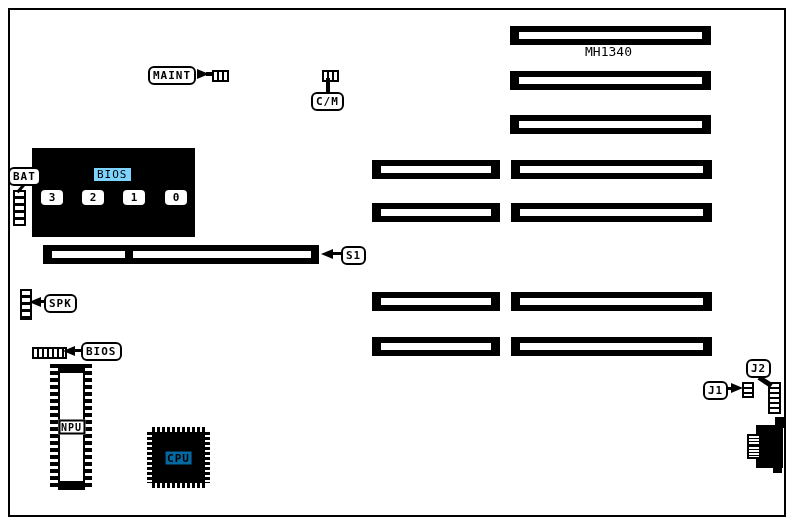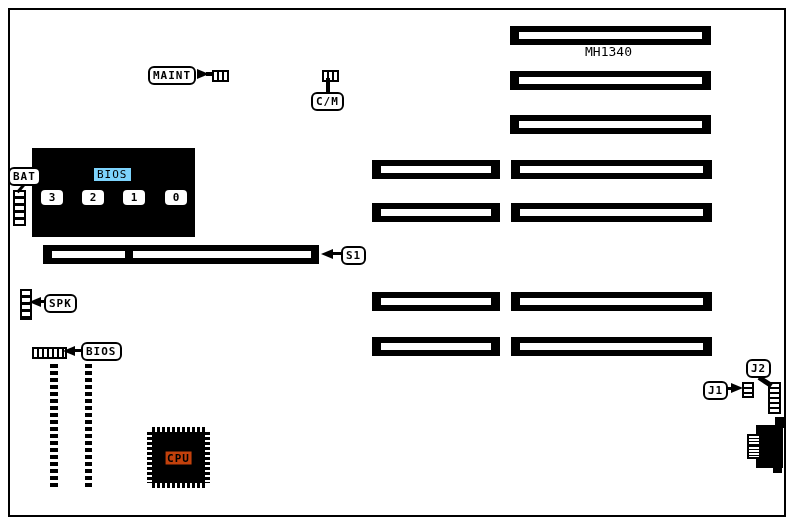--- a/index.html
+++ b/index.html
@@ -71,21 +71,21 @@
   .cpu .t-top { position:absolute; left:5px; right:5px; top:0; height:6px;
     background:repeating-linear-gradient(to right,#000 0 3px,transparent 3px 5px); }
   .cpu .t-bot { position:absolute; left:5px; right:5px; bottom:0; height:6px;
     background:repeating-linear-gradient(to right,#000 0 3px,transparent 3px 5px); }
   .cpu .t-left { position:absolute; top:5px; bottom:5px; left:0; width:6px;
     background:repeating-linear-gradient(to bottom,#000 0 3px,transparent 3px 5px); }
   .cpu .t-right { position:absolute; top:5px; bottom:5px; right:0; width:6px;
     background:repeating-linear-gradient(to bottom,#000 0 3px,transparent 3px 5px); }
   .cpu .body { position:absolute; left:5px; right:5px; top:5px; bottom:5px; background:#000; }
   .cpu-label { position:absolute; left:50%; top:50%; transform:translate(-50%,-50%);
-    background:#c2410c; font-weight:bold; font-size:11px; line-height:13px; padding:0 2px; letter-spacing:1px; }
+    background:#0369a1; font-weight:bold; font-size:11px; line-height:13px; padding:0 2px; letter-spacing:1px; }
   
   .kb-body { position:absolute; left:756px; top:425px; width:27px; height:43px; background:#000; z-index:2; }
   .kb-step-t { position:absolute; left:775px; top:417px; width:11px; height:11px; background:#000; z-index:2; }
   .kb-step-b { position:absolute; left:773px; top:468px; width:9px; height:5px; background:#000; z-index:2; }
   .kb-port { position:absolute; width:10px; border:2px solid #000;
     background:repeating-linear-gradient(to bottom,#fff 0 2px,#000 2px 3px); z-index:3; }
   .model-text { position:absolute; left:585px; top:46px; font-size:13px; line-height:12px;
     letter-spacing:0px; z-index:3; }
 </style>
 </head>
@@ -165,20 +165,25 @@
   <div class="bubble" style="left:44px; top:294px;">SPK</div>
 
   <div class="ladder-h" style="left:32px; top:347px; width:31px; height:8px;"></div>
   <div class="arrow-left" style="left:63px; top:346px;"></div>
   <div class="line" style="left:73px; top:349px; width:8px; height:3px;"></div>
   <div class="bubble" style="left:81px; top:342px;">BIOS</div>
 
   <div class="npu">
     <div class="teeth-l"></div>
     <div class="teeth-r"></div>
+    <div class="core">
+      <div class="bar-t"></div>
+      <div class="bar-b"></div>
+      <div class="npu-label">NPU</div>
+    </div>
   </div>
 
   <div class="cpu">
     <div class="t-top"></div>
     <div class="t-bot"></div>
     <div class="t-left"></div>
     <div class="t-right"></div>
     <div class="body"></div>
     <div class="cpu-label">CPU</div>
   </div>

